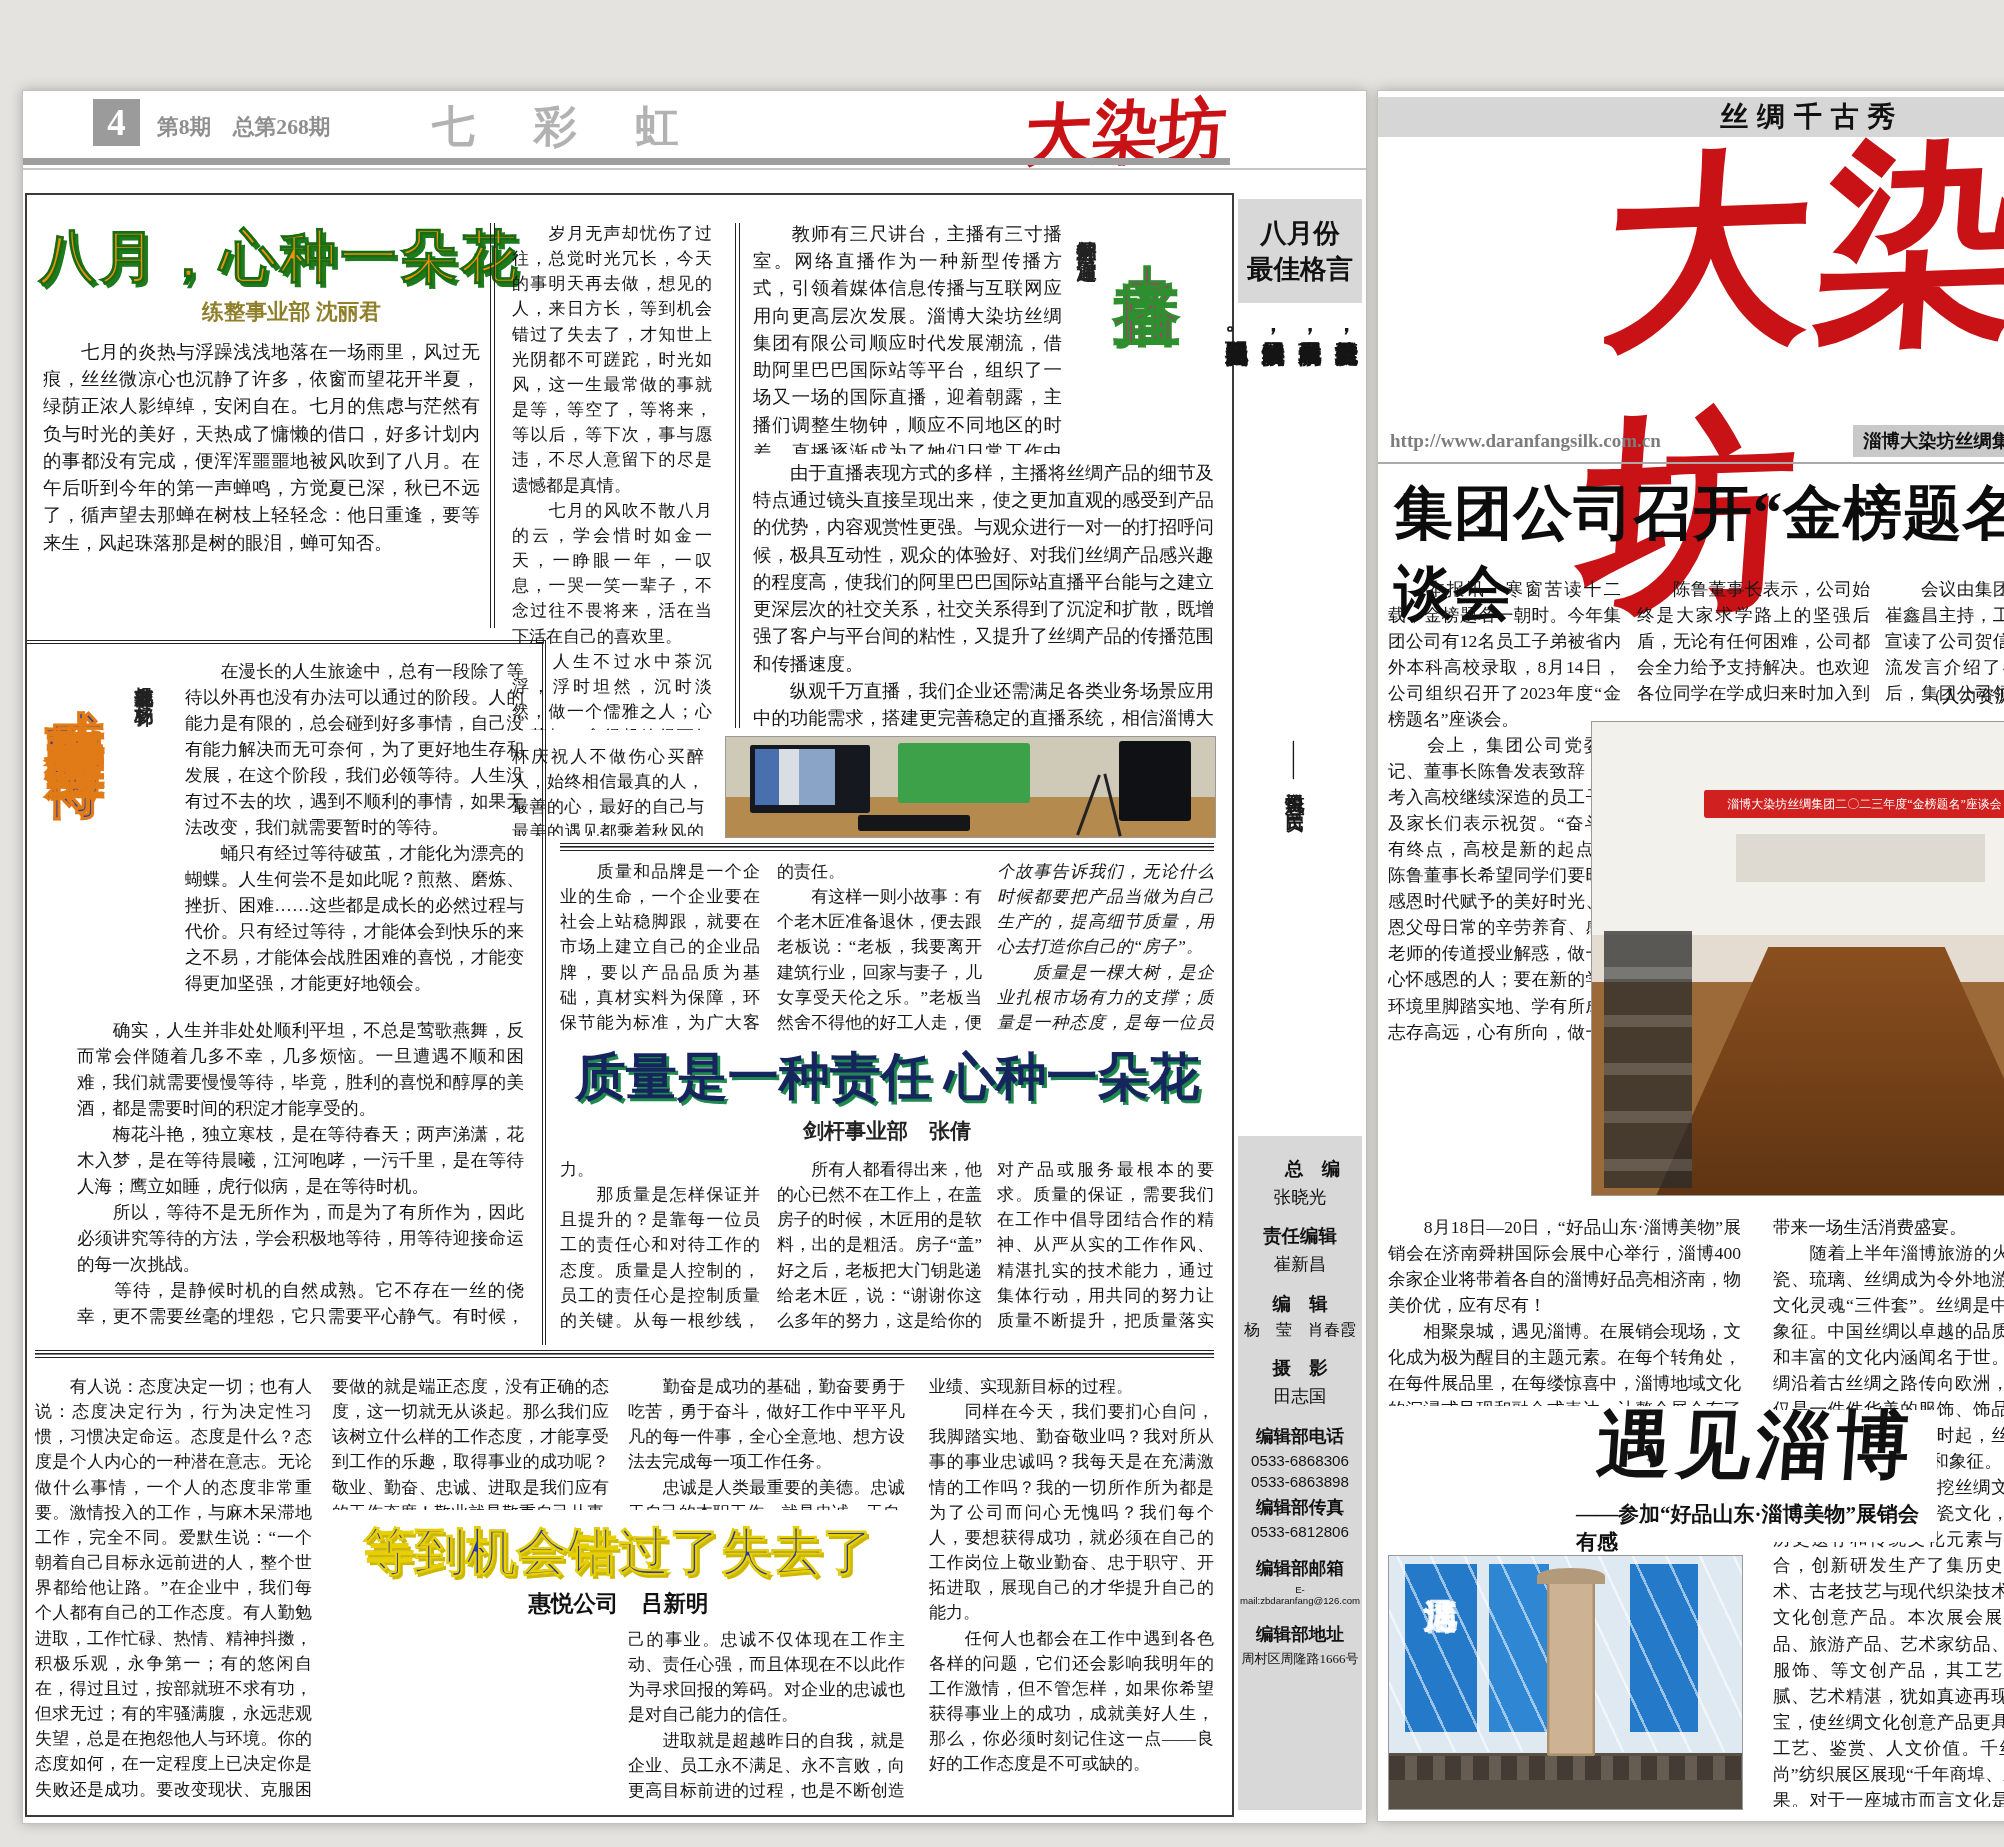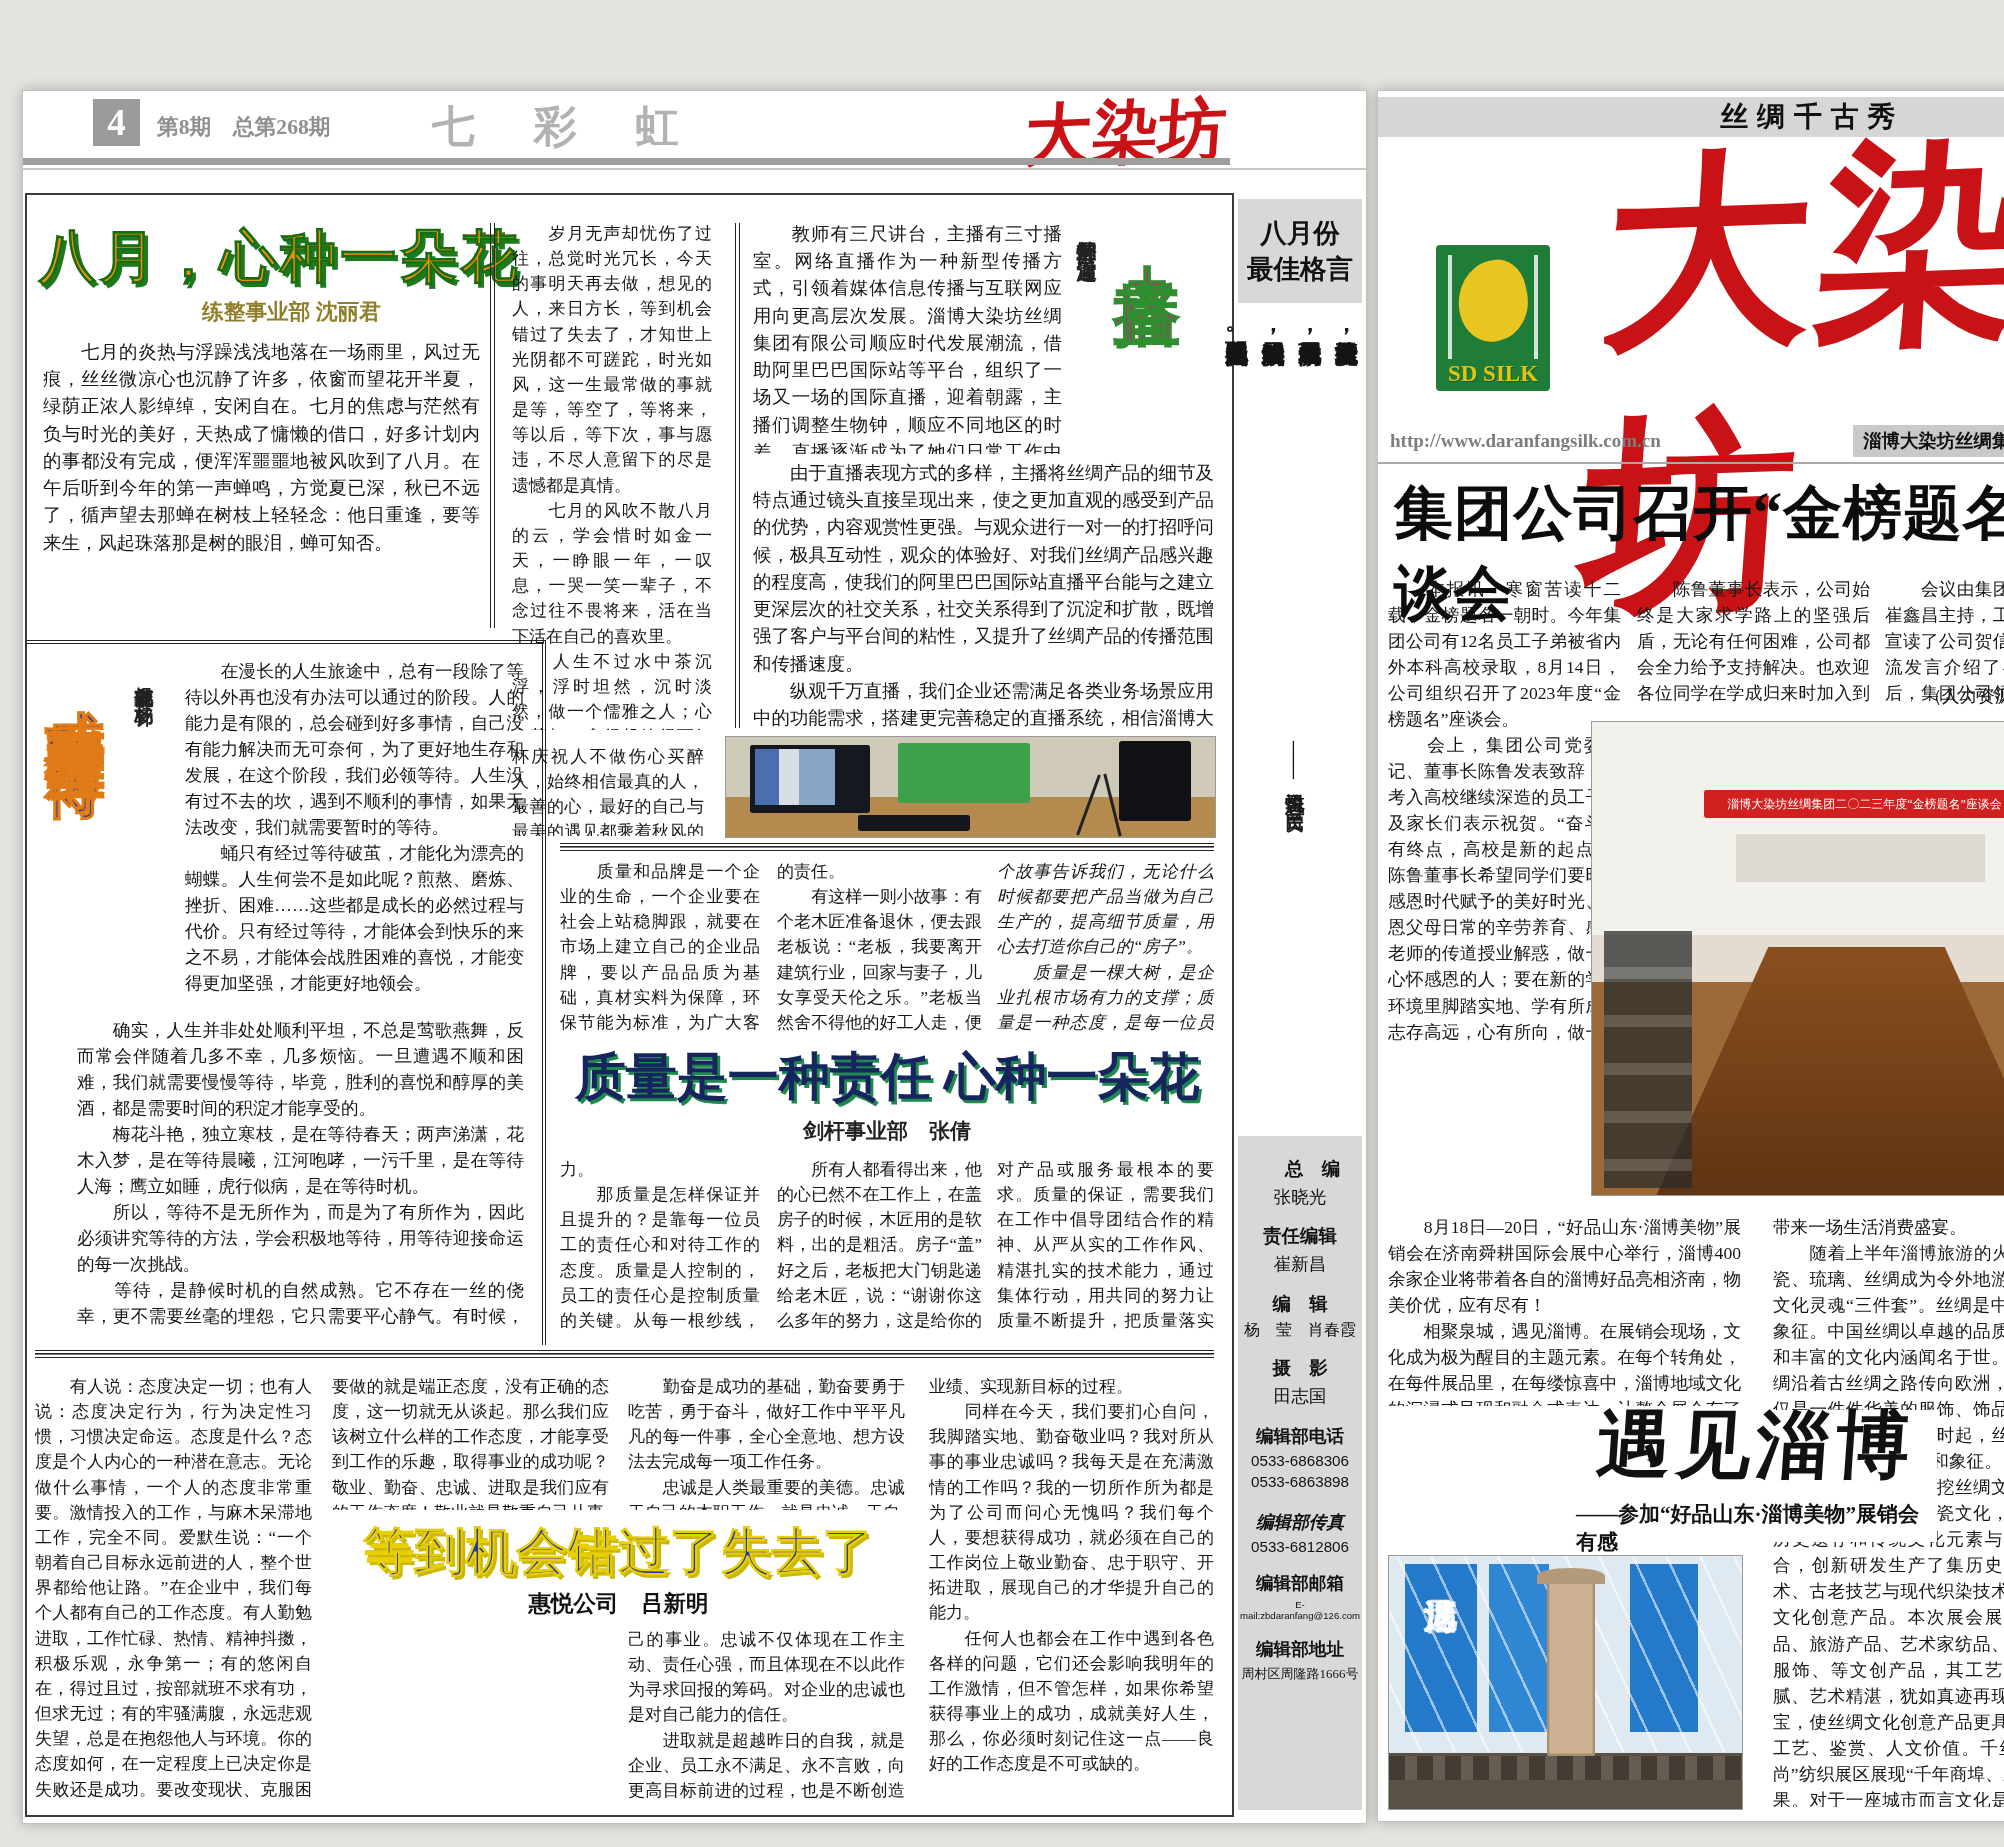--- a/index.html
+++ b/index.html
@@ -135,39 +135,33 @@
       <div class="ed-line" style="font-size:17.6px;">张晓光</div>
       <div class="ed-line serifB" style="font-size:18.4px;margin-top:14.4px;">责任编辑</div>
       <div class="ed-line" style="font-size:17.6px;">崔新昌</div>
       <div class="ed-line serifB" style="font-size:18.4px;margin-top:14.4px;">编　辑</div>
       <div class="ed-line" style="font-size:16px;">杨　莹　肖春霞</div>
       <div class="ed-line serifB" style="font-size:18.4px;margin-top:14.4px;">摄　影</div>
       <div class="ed-line" style="font-size:17.6px;">田志国</div>
       <div class="ed-line serifB" style="font-size:17.6px;margin-top:16px;">编辑部电话</div>
       <div class="ed-line sans" style="font-size:15.2px;">0533-6868306</div>
       <div class="ed-line sans" style="font-size:15.2px;">0533-6863898</div>
-      <div class="ed-line serifB" style="font-size:17.6px;margin-top:20px;font-style:italic;">编辑部传真</div>
+      <div class="ed-line serifB" style="font-size:17.6px;margin-top:5px;">编辑部传真</div>
       <div class="ed-line sans" style="font-size:15.2px;">0533-6812806</div>
       <div class="ed-line serifB" style="font-size:17.6px;margin-top:16px;">编辑部邮箱</div>
       <div class="ed-line sans" style="font-size:9.6px;">E-mail:zbdaranfang@126.com</div>
       <div class="ed-line serifB" style="font-size:17.6px;margin-top:16px;">编辑部地址</div>
       <div class="ed-line" style="font-size:13px;">周村区周隆路1666号</div>
     </div>
   </div>
 
   <div class="page" style="left:1377px;top:90px;width:1163px;height:1730px;">
 
     <div class="abs serifB center" style="left:0;top:6px;width:1163px;height:40px;background:#d6d6d6;font-size:28px;letter-spacing:8.8px;line-height:40px;color:#111;">丝绸千古秀　　　现代大染坊</div>
 
-    <div class="abs" style="left:58px;top:154px;width:114px;height:146px;background:#1f7d38;border-radius:4px;">
-      <div class="abs" style="left:22px;top:16px;width:70px;height:80px;background:#e8c520;border-radius:60% 40% 55% 45%;transform:rotate(-12deg);"></div>
-      <div class="abs" style="left:12px;top:10px;width:4px;height:104px;background:#fff;opacity:.8;"></div>
-      <div class="abs" style="left:98px;top:10px;width:4px;height:104px;background:#fff;opacity:.8;"></div>
-      <div class="abs serifB center" style="left:0;top:116px;width:114px;font-size:23px;color:#e3c413;text-shadow:0.8px 0.8px 0 #135a26;">SD SILK</div>
-    </div>
 
     <div class="abs red-script" style="left:217px;top:24px;width:626px;font-size:209px;line-height:1.25;letter-spacing:4px;">大染坊</div>
 
     <div class="abs serifB" style="left:12px;top:339px;font-size:19px;color:#7d7d7d;">http://www.daranfangsilk.com.cn</div>
     <div class="abs serifB center" style="left:475px;top:334px;width:241px;height:32px;line-height:32px;background:#c9c9c9;font-size:18.4px;color:#111;">淄博大染坊丝绸集团　主办</div>
 
     <div class="abs" style="left:0;top:371px;width:1163px;height:1.6px;background:#aaa;"></div>
 
     <div class="abs serifB" style="left:16px;top:383px;width:730px;font-size:59px;color:#0c0c0c;letter-spacing:0.8px;">集团公司召开“金榜题名”座谈会</div>
     <div class="txt" style="left:10px;top:485px;width:233px;height:473px;font-size:17.6px;">　　本报讯　寒窗苦读十二载，金榜题名一朝时。今年集团公司有12名员工子弟被省内外本科高校录取，8月14日，公司组织召开了2023年度“金榜题名”座谈会。

